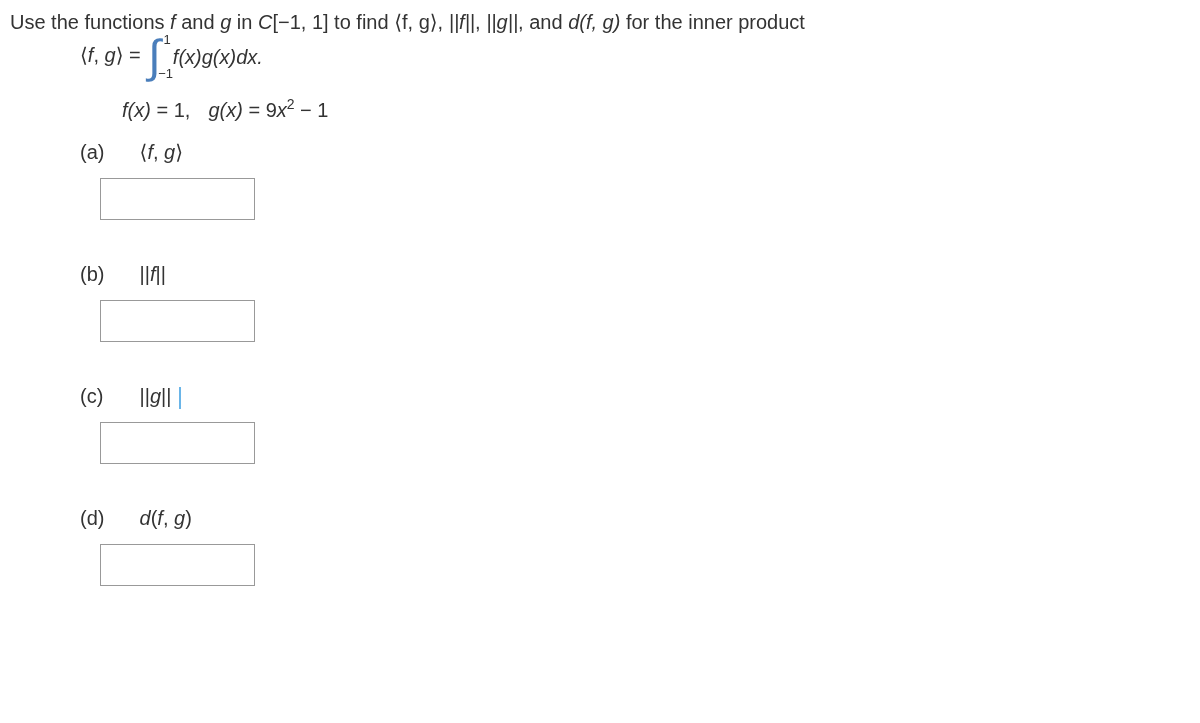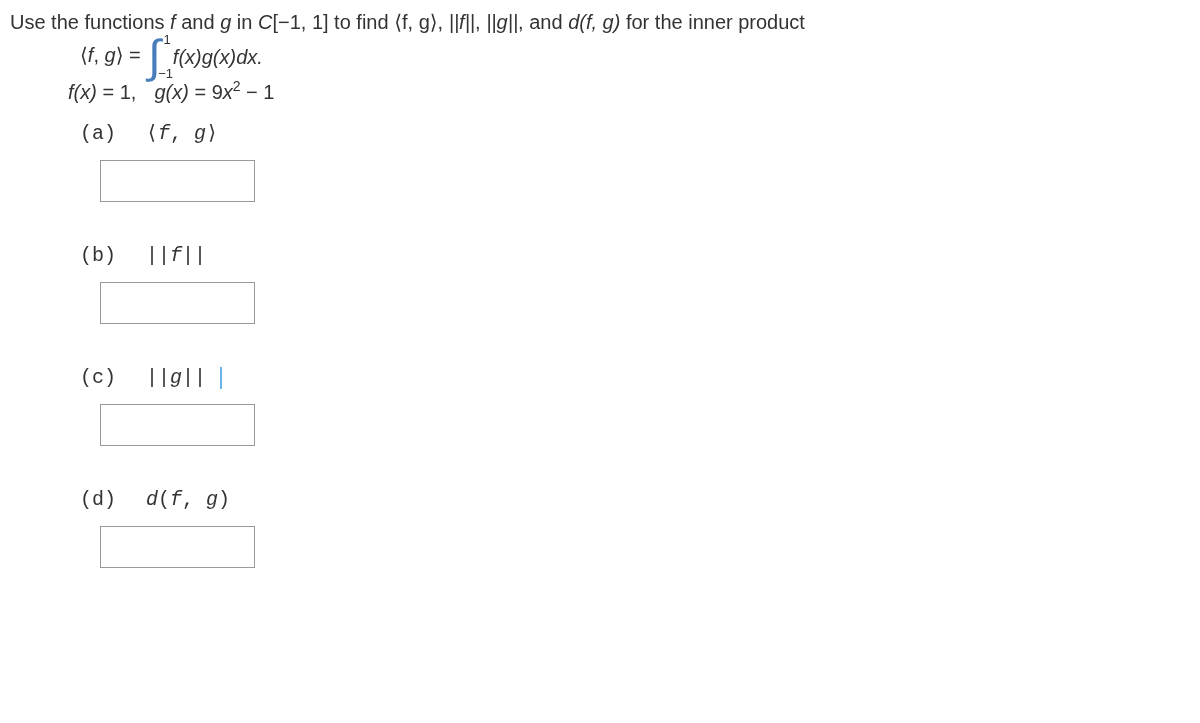--- a/index.html
+++ b/index.html
@@ -13,20 +13,21 @@
       color: #333;
       padding: 8px 10px;
       background: #fff;
       line-height: 1.4;
     }
     .question-text {
       margin-bottom: 0;
     }
     .math-block {
       margin-left: 70px;
+      margin-bottom: 18px;
       font-style: italic;
     }
     .integral-wrapper {
       display: inline-flex;
       align-items: center;
       vertical-align: middle;
     }
     .integral-symbol {
       position: relative;
       display: inline-block;
@@ -46,28 +47,27 @@
     }
     .int-lower {
       position: absolute;
       bottom: -2px;
       left: 10px;
       font-size: 13px;
       font-style: normal;
       color: #333;
     }
     .math-line {
-      margin-left: 58px;
+      margin-left: 112px;
       margin-bottom: 14px;
       font-style: italic;
     }
     .part {
       margin-left: 70px;
       margin-bottom: 12px;
-      font-family: Liberation Mono, monospace;
     }
     .part-label {
       display: inline-block;
       min-width: 54px;
       font-style: normal;
     }
     .part-math {
       font-style: italic;
     }
     .answer-input {

